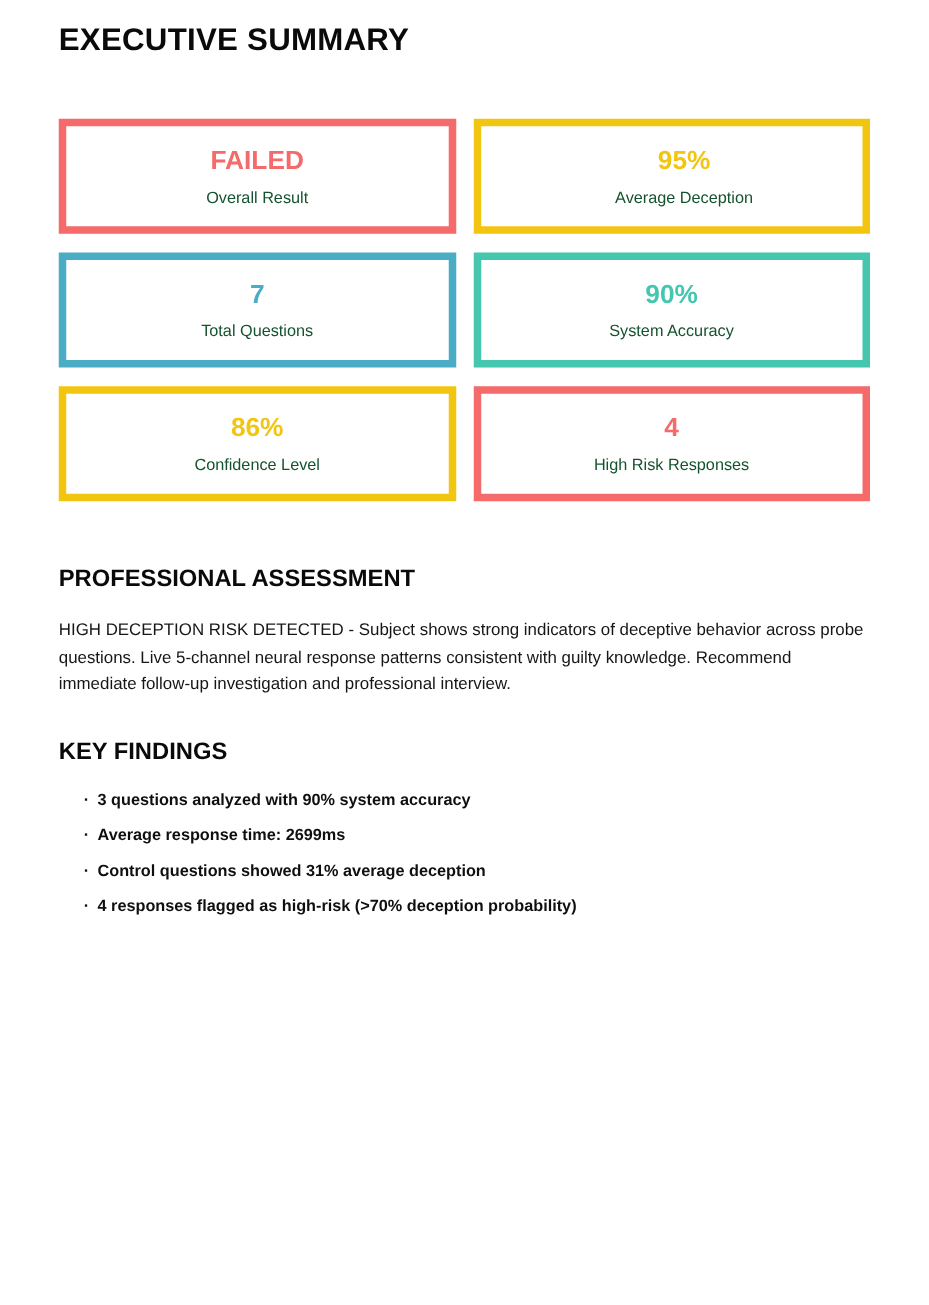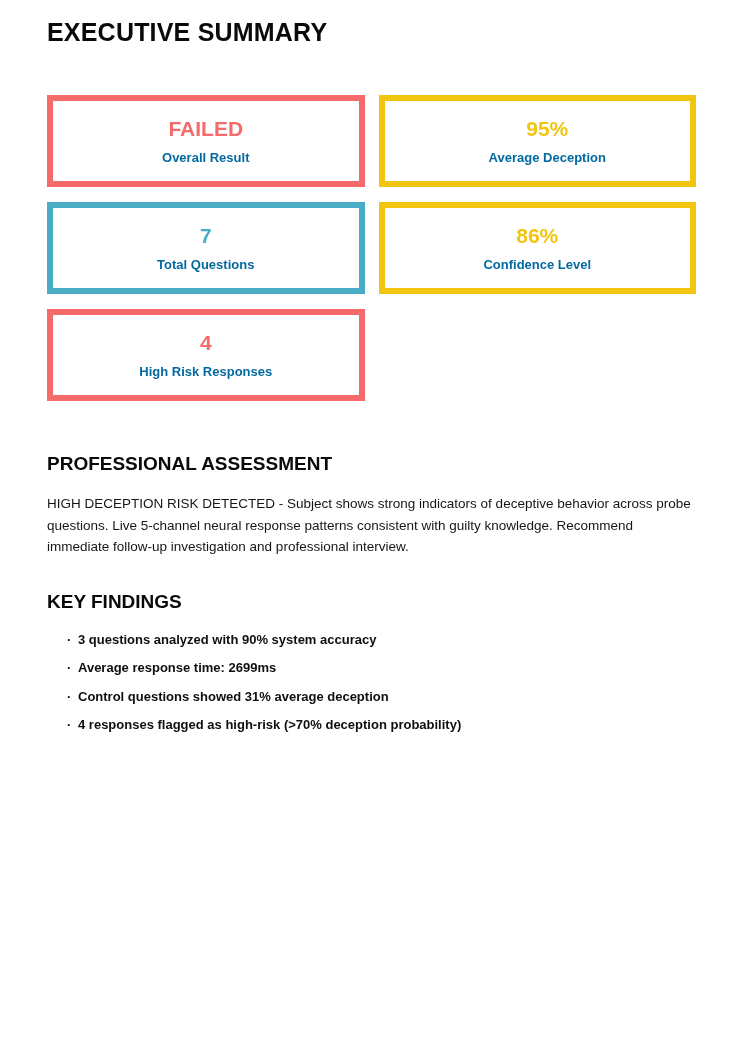--- a/index.html
+++ b/index.html
@@ -42,22 +42,22 @@
     text-align: center;
   }
   .stat-value {
     font-size: 21px;
     font-weight: bold;
     line-height: 24px;
   }
   .stat-label {
     margin-top: 9px;
     font-size: 13px;
-    font-weight: bold;
-    color: #0369a1;
+    font-weight: normal;
+    color: #14532d;
   }
   .section-heading {
     font-size: 19px;
     line-height: 24px;
     font-weight: bold;
     color: #0a0a0a;
   }
   .section-assessment { margin-top: 51px; }
   .assessment-body {
     margin-top: 17px;
@@ -114,20 +114,24 @@
     <div class="stat-card" style="border-color: rgb(242, 197, 17); padding-left: 20px;">
       <div class="stat-value" style="color: rgb(242, 197, 17);">95%</div>
       <div class="stat-label">Average Deception</div>
     </div>
 
     <div class="stat-card" style="border-color: rgb(74, 172, 197);">
       <div class="stat-value" style="color: rgb(74, 172, 197);">7</div>
       <div class="stat-label">Total Questions</div>
     </div>
 
+    <div class="stat-card" style="border-color: rgb(69, 198, 174);">
+      <div class="stat-value" style="color: rgb(69, 198, 174);">90%</div>
+      <div class="stat-label">System Accuracy</div>
+    </div>
 
     <div class="stat-card" style="border-color: rgb(242, 197, 17);">
       <div class="stat-value" style="color: rgb(242, 197, 17);">86%</div>
       <div class="stat-label">Confidence Level</div>
     </div>
 
     <div class="stat-card" style="border-color: rgb(245, 106, 106);">
       <div class="stat-value" style="color: rgb(245, 106, 106);">4</div>
       <div class="stat-label">High Risk Responses</div>
     </div>

